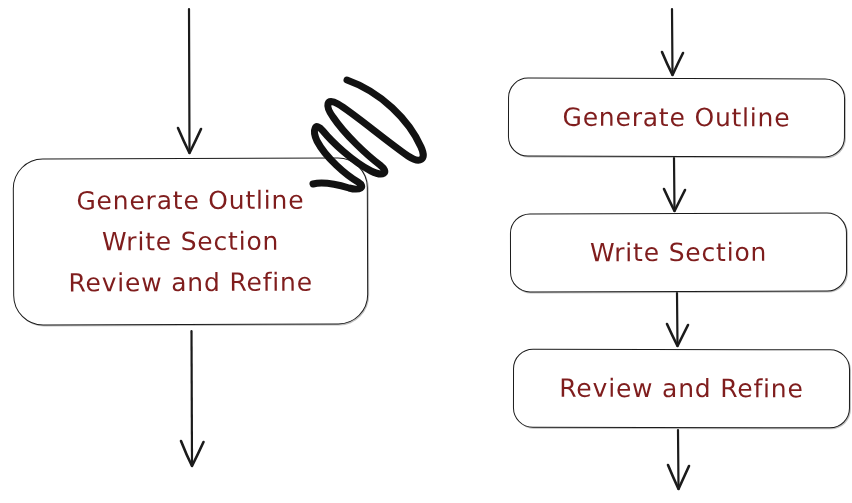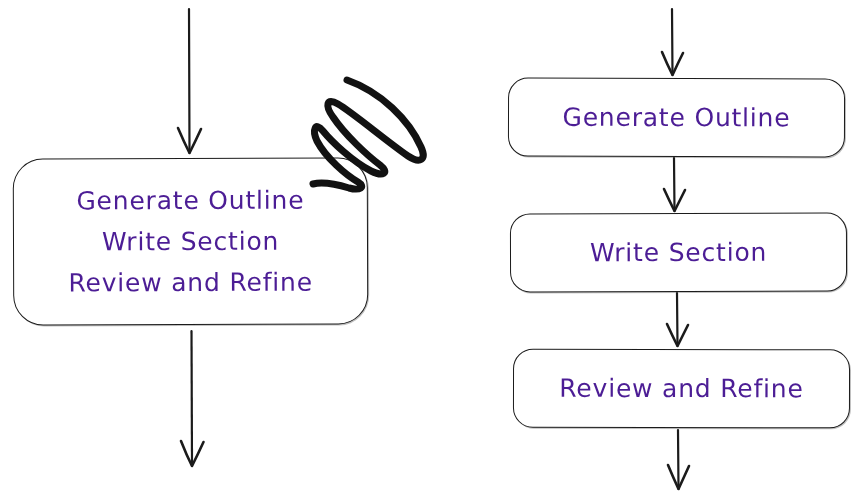--- a/index.html
+++ b/index.html
@@ -35,21 +35,21 @@
     width: 337px; height: 79px;
     border-radius: 20px;
   }
   .node-right-1 { left: 508px; top: 78px;  transform: rotate(0.15deg); }
   .node-right-2 { left: 510px; top: 213px; transform: rotate(-0.15deg); }
   .node-right-3 { left: 513px; top: 349px; transform: rotate(0.1deg); }
   .node-label {
     font-size: 25px;
     letter-spacing: 0.8px;
     line-height: 41px;
-    color: #4c1d95;
+    color: #7f1d1d;
     white-space: nowrap;
     text-align: center;
   }
   svg.overlay {
     position: absolute;
     left: 0; top: 0;
     width: 852px; height: 503px;
     pointer-events: none;
   }
   .stroke {

